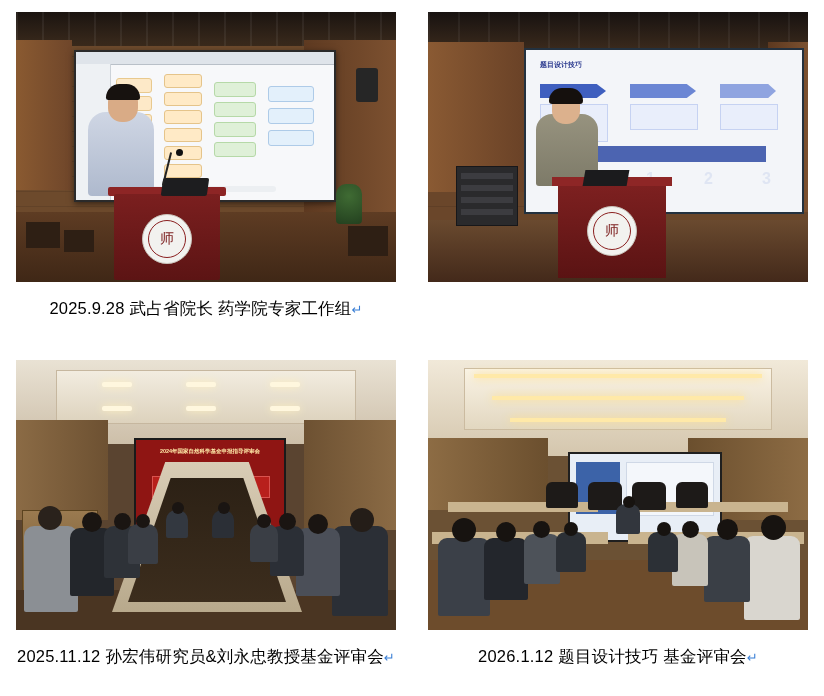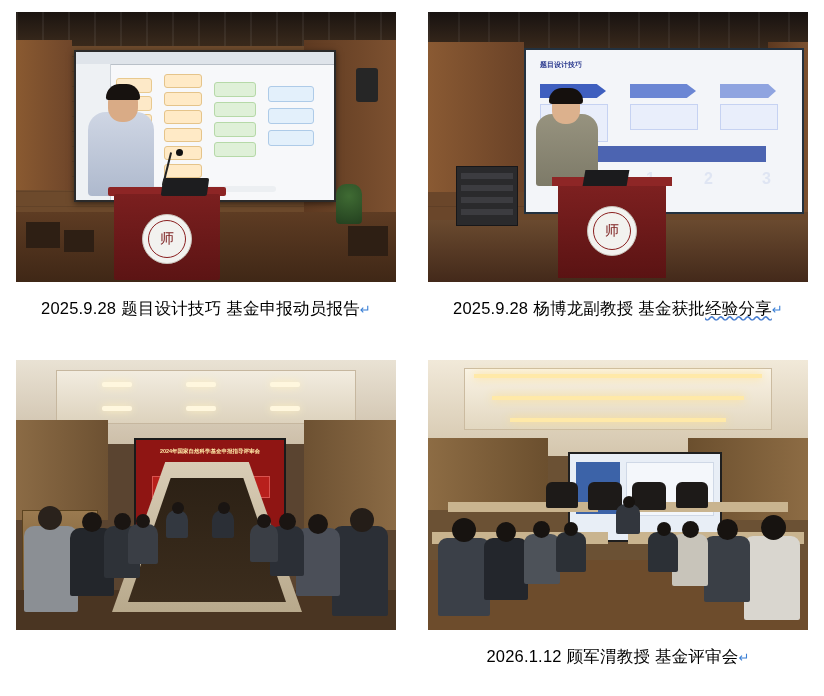--- a/index.html
+++ b/index.html
@@ -199,21 +199,21 @@
         <div class="s1-podium">
           <div class="s1-crest">
             <div class="s1-crest-in">师</div>
           </div>
         </div>
         <div class="s1-laptop"></div>
         <div class="s1-mic"></div>
         <div class="s1-mic-h"></div>
       </div>
       <div class="caption">
-        <span>2025.9.28</span><span class="sep"></span><span>题目设计技巧 基金申报动员报告</span><span class="pilcrow">↵</span>
+        <span>2025.9.28</span><span class="sep"></span><span>武占省院长 药学院专家工作组</span><span class="pilcrow">↵</span>
       </div>
     </div>
 
     <div class="cell">
       <div class="photo">
         <div class="s2-bg"></div>
         <div class="s1-woodlines"></div>
         <div class="s2-ceiling"></div>
         <div class="s2-ceilgrid"></div>
         <div class="s2-wallL"></div>
@@ -242,23 +242,20 @@
         <div class="s2-person-head"></div>
         <div class="s2-person-hair"></div>
         <div class="s2-podium-top"></div>
         <div class="s2-podium">
           <div class="s1-crest">
             <div class="s1-crest-in">师</div>
           </div>
         </div>
         <div class="s2-laptop"></div>
       </div>
-      <div class="caption">
-        <span>2025.9.28</span><span class="sep"></span><span>杨博龙副教授 基金获批<span class="wavy">经验分享</span></span><span class="pilcrow">↵</span>
-      </div>
     </div>
 
     <div class="cell">
       <div class="photo">
         <div class="s3-bg"></div>
         <div class="s3-ceiling"></div>
         <div class="s3-ceil-in"></div>
         <div class="s3-light" style="left:86px;top:22px;"></div>
         <div class="s3-light" style="left:170px;top:22px;"></div>
         <div class="s3-light" style="left:254px;top:22px;"></div>
@@ -293,20 +290,23 @@
         <div class="s3-person" style="right:92px;bottom:54px;width:34px;height:50px;background:#2b2f36;"></div>
         <div class="s3-head" style="right:100px;bottom:100px;width:17px;height:17px;"></div>
         <div class="s3-person" style="right:118px;bottom:68px;width:28px;height:38px;background:#3a3e45;"></div>
         <div class="s3-head" style="right:125px;bottom:102px;width:14px;height:14px;"></div>
 
         <div class="s3-person" style="left:150px;bottom:92px;width:22px;height:28px;background:#333840;"></div>
         <div class="s3-head" style="left:156px;bottom:116px;width:12px;height:12px;"></div>
         <div class="s3-person" style="left:196px;bottom:92px;width:22px;height:28px;background:#2b2f36;"></div>
         <div class="s3-head" style="left:202px;bottom:116px;width:12px;height:12px;"></div>
       </div>
+      <div class="caption">
+        <span>2025.11.12</span><span class="sep"></span><span>孙宏伟研究员&amp;刘永忠教授基金评审会</span><span class="pilcrow">↵</span>
+      </div>
     </div>
 
     <div class="cell">
       <div class="photo">
         <div class="s4-bg"></div>
         <div class="s4-ceiling"></div>
         <div class="s4-ceil-in"></div>
         <div class="s4-cove" style="left:46px;top:14px;width:288px;"></div>
         <div class="s4-cove" style="left:64px;top:36px;width:252px;"></div>
         <div class="s4-cove" style="left:82px;top:58px;width:216px;"></div>
@@ -342,18 +342,18 @@
         <div class="s4-aud" style="right:58px;bottom:28px;width:46px;height:66px;background:#3a3f46;"></div>
         <div class="s4-audhead" style="right:70px;bottom:90px;width:21px;height:21px;"></div>
         <div class="s4-aud" style="right:100px;bottom:44px;width:36px;height:52px;background:#c8c4ba;"></div>
         <div class="s4-audhead" style="right:109px;bottom:92px;width:17px;height:17px;"></div>
         <div class="s4-aud" style="right:130px;bottom:58px;width:30px;height:40px;background:#2c3036;"></div>
         <div class="s4-audhead" style="right:137px;bottom:94px;width:14px;height:14px;"></div>
         <div class="s4-aud" style="left:188px;bottom:96px;width:24px;height:30px;background:#32363d;"></div>
         <div class="s4-audhead" style="left:195px;bottom:122px;width:12px;height:12px;"></div>
       </div>
       <div class="caption">
-        <span>2026.1.12</span><span class="sep"></span><span>顾军渭教授 基金评审会</span><span class="pilcrow">↵</span>
+        <span>2026.1.12</span><span class="sep"></span><span>题目设计技巧 基金评审会</span><span class="pilcrow">↵</span>
       </div>
     </div>
 
   </div>
 </div>
 
 </body></html>

